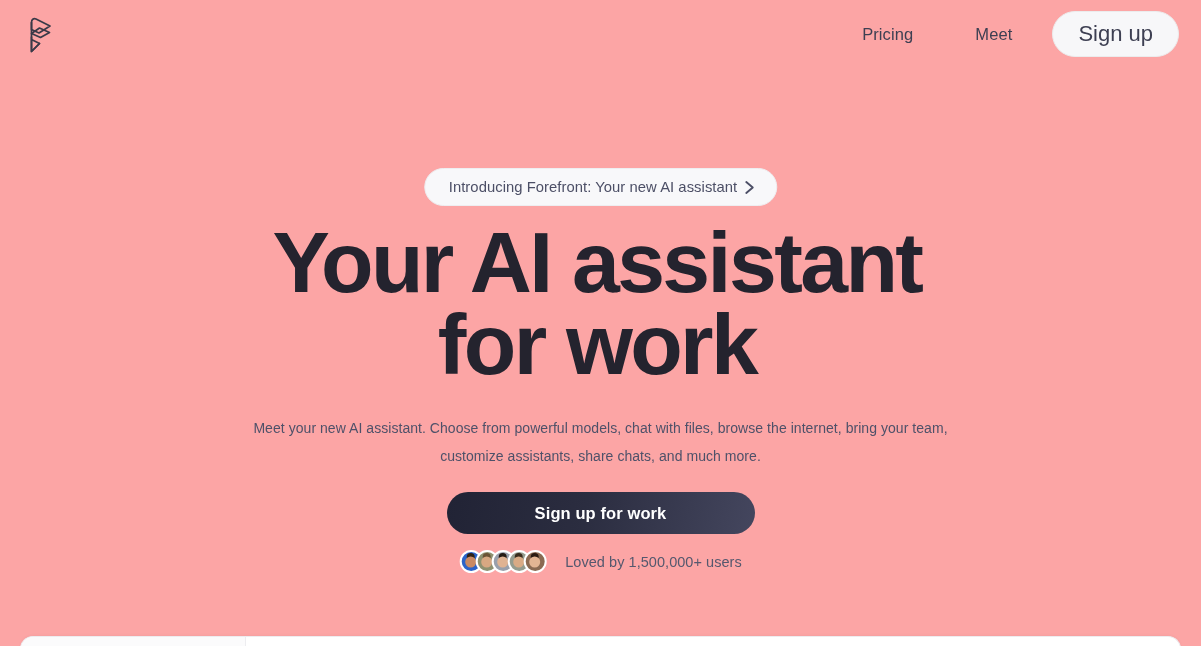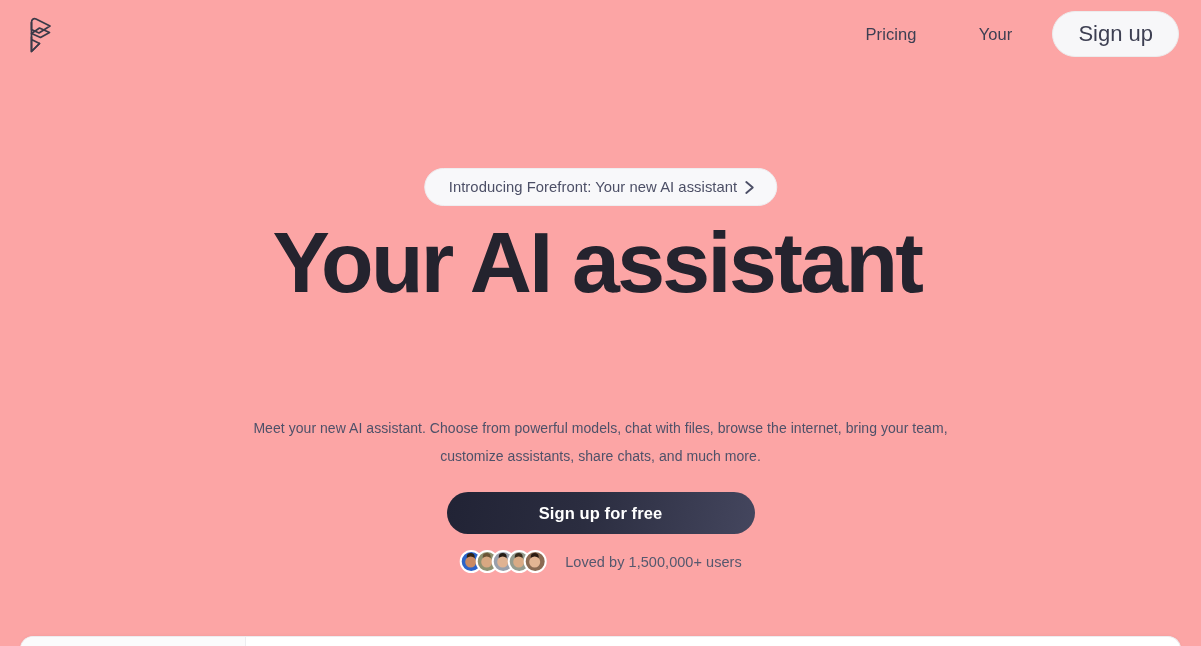--- a/index.html
+++ b/index.html
@@ -127,43 +127,44 @@
       <svg width="34" height="44" viewBox="0 0 34 44" fill="none">
         <path d="M9.5 10.5 L9.5 39.5 L17.5 31.5" stroke="#3a3a48" stroke-width="1.7" stroke-linecap="round" stroke-linejoin="round" fill="none"></path>
         <path d="M9.5 10.5 C9.5 7.5 11.5 6 14 7 L28 14 L17 21 L9.5 17.5 Z" stroke="#3a3a48" stroke-width="1.7" stroke-linecap="round" stroke-linejoin="round" fill="none"></path>
         <path d="M9.5 21.5 L18.5 25.5 L27.5 20.5 L17.5 16 Z" stroke="#3a3a48" stroke-width="1.7" stroke-linecap="round" stroke-linejoin="round" fill="none"></path>
         <path d="M9.5 25 L9.5 39.5 L17.5 31.5 L9.5 27.5" stroke="#3a3a48" stroke-width="1.7" stroke-linecap="round" stroke-linejoin="round" fill="none"></path>
       </svg>
     </div>
 
     <div class="nav">
       <a class="nav-link pricing" href="#">Pricing</a>
-      <a class="nav-link login" href="#">Your</a>
+      <a class="nav-link login" href="#">Meet</a>
       <button class="signup-pill">Sign up</button>
     </div>
   </div>
 
   <div class="hero">
 
     <div class="announce">
       <span class="announce-text">Introducing Forefront: Your new AI assistant</span>
       <span class="announce-chev">
         <svg width="11" height="15" viewBox="0 0 11 15" fill="none">
           <path d="M2 2 L8.5 7.5 L2 13" stroke="currentColor" stroke-width="1.9" stroke-linecap="round" stroke-linejoin="round"></path>
         </svg>
       </span>
     </div>
 
     <h1 class="headline">
       <span>Your AI assistant</span>
+      <span class="l2">for work</span>
     </h1>
 
     <p class="subtitle">Meet your new AI assistant. Choose from powerful models, chat with files, browse the internet, bring your team, customize assistants, share chats, and much more.</p>
 
-    <button class="cta">Sign up for free</button>
+    <button class="cta">Sign up for work</button>
 
     <div class="social">
       <div class="avatars">
         <div class="avatar" style="background: rgb(43, 99, 201);">
           <span class="hd" style="background: rgb(46, 34, 22);"></span>
             <span class="fc" style="background: rgb(201, 138, 99);"></span>
         </div>
         <div class="avatar" style="background: rgb(142, 145, 112);">
           <span class="hd" style="background: rgb(107, 83, 54);"></span>
             <span class="fc" style="background: rgb(216, 168, 130);"></span>

